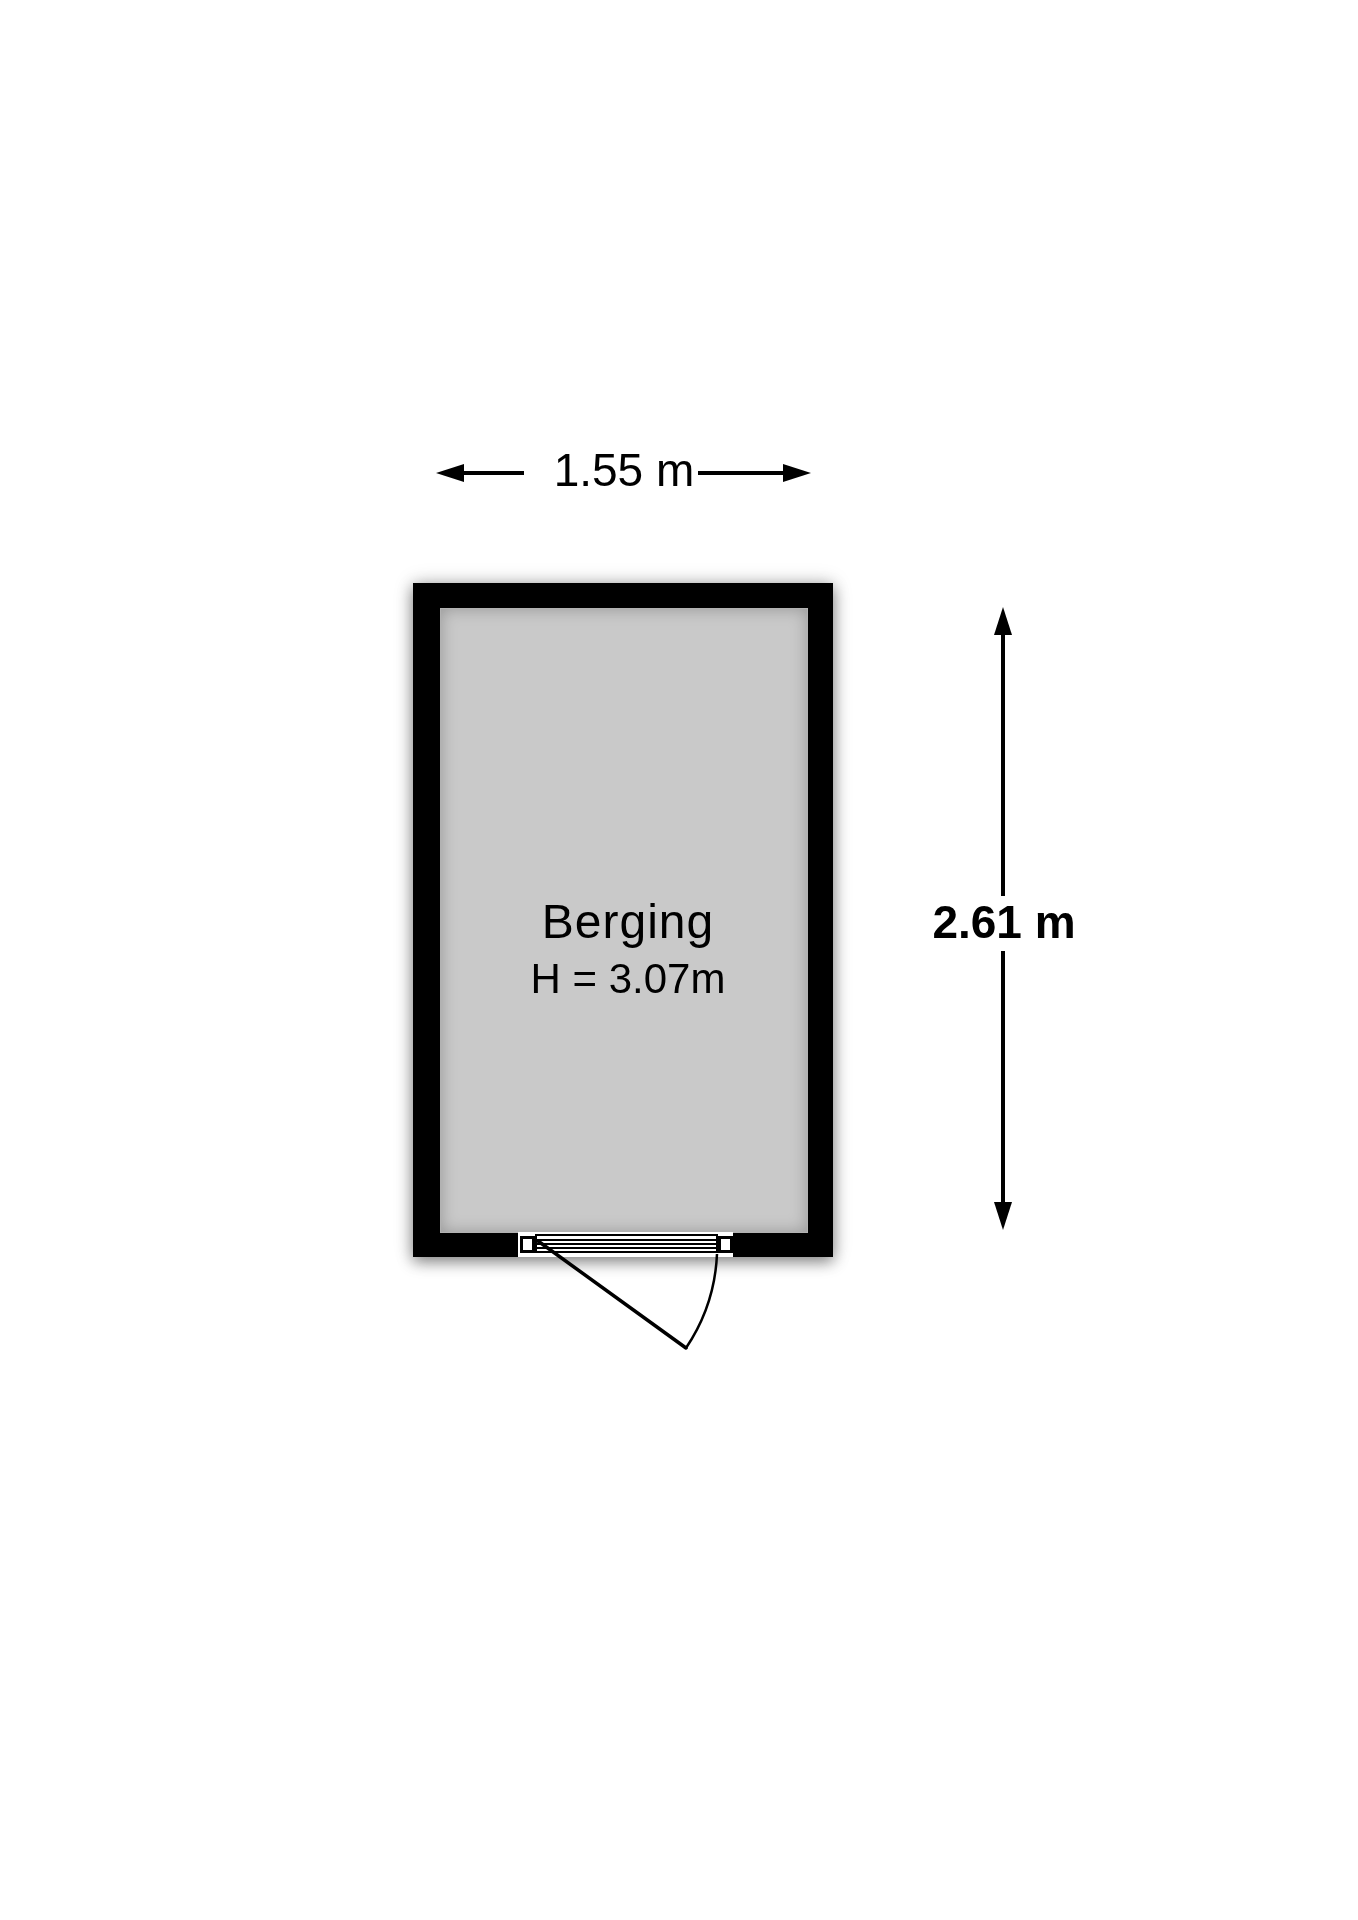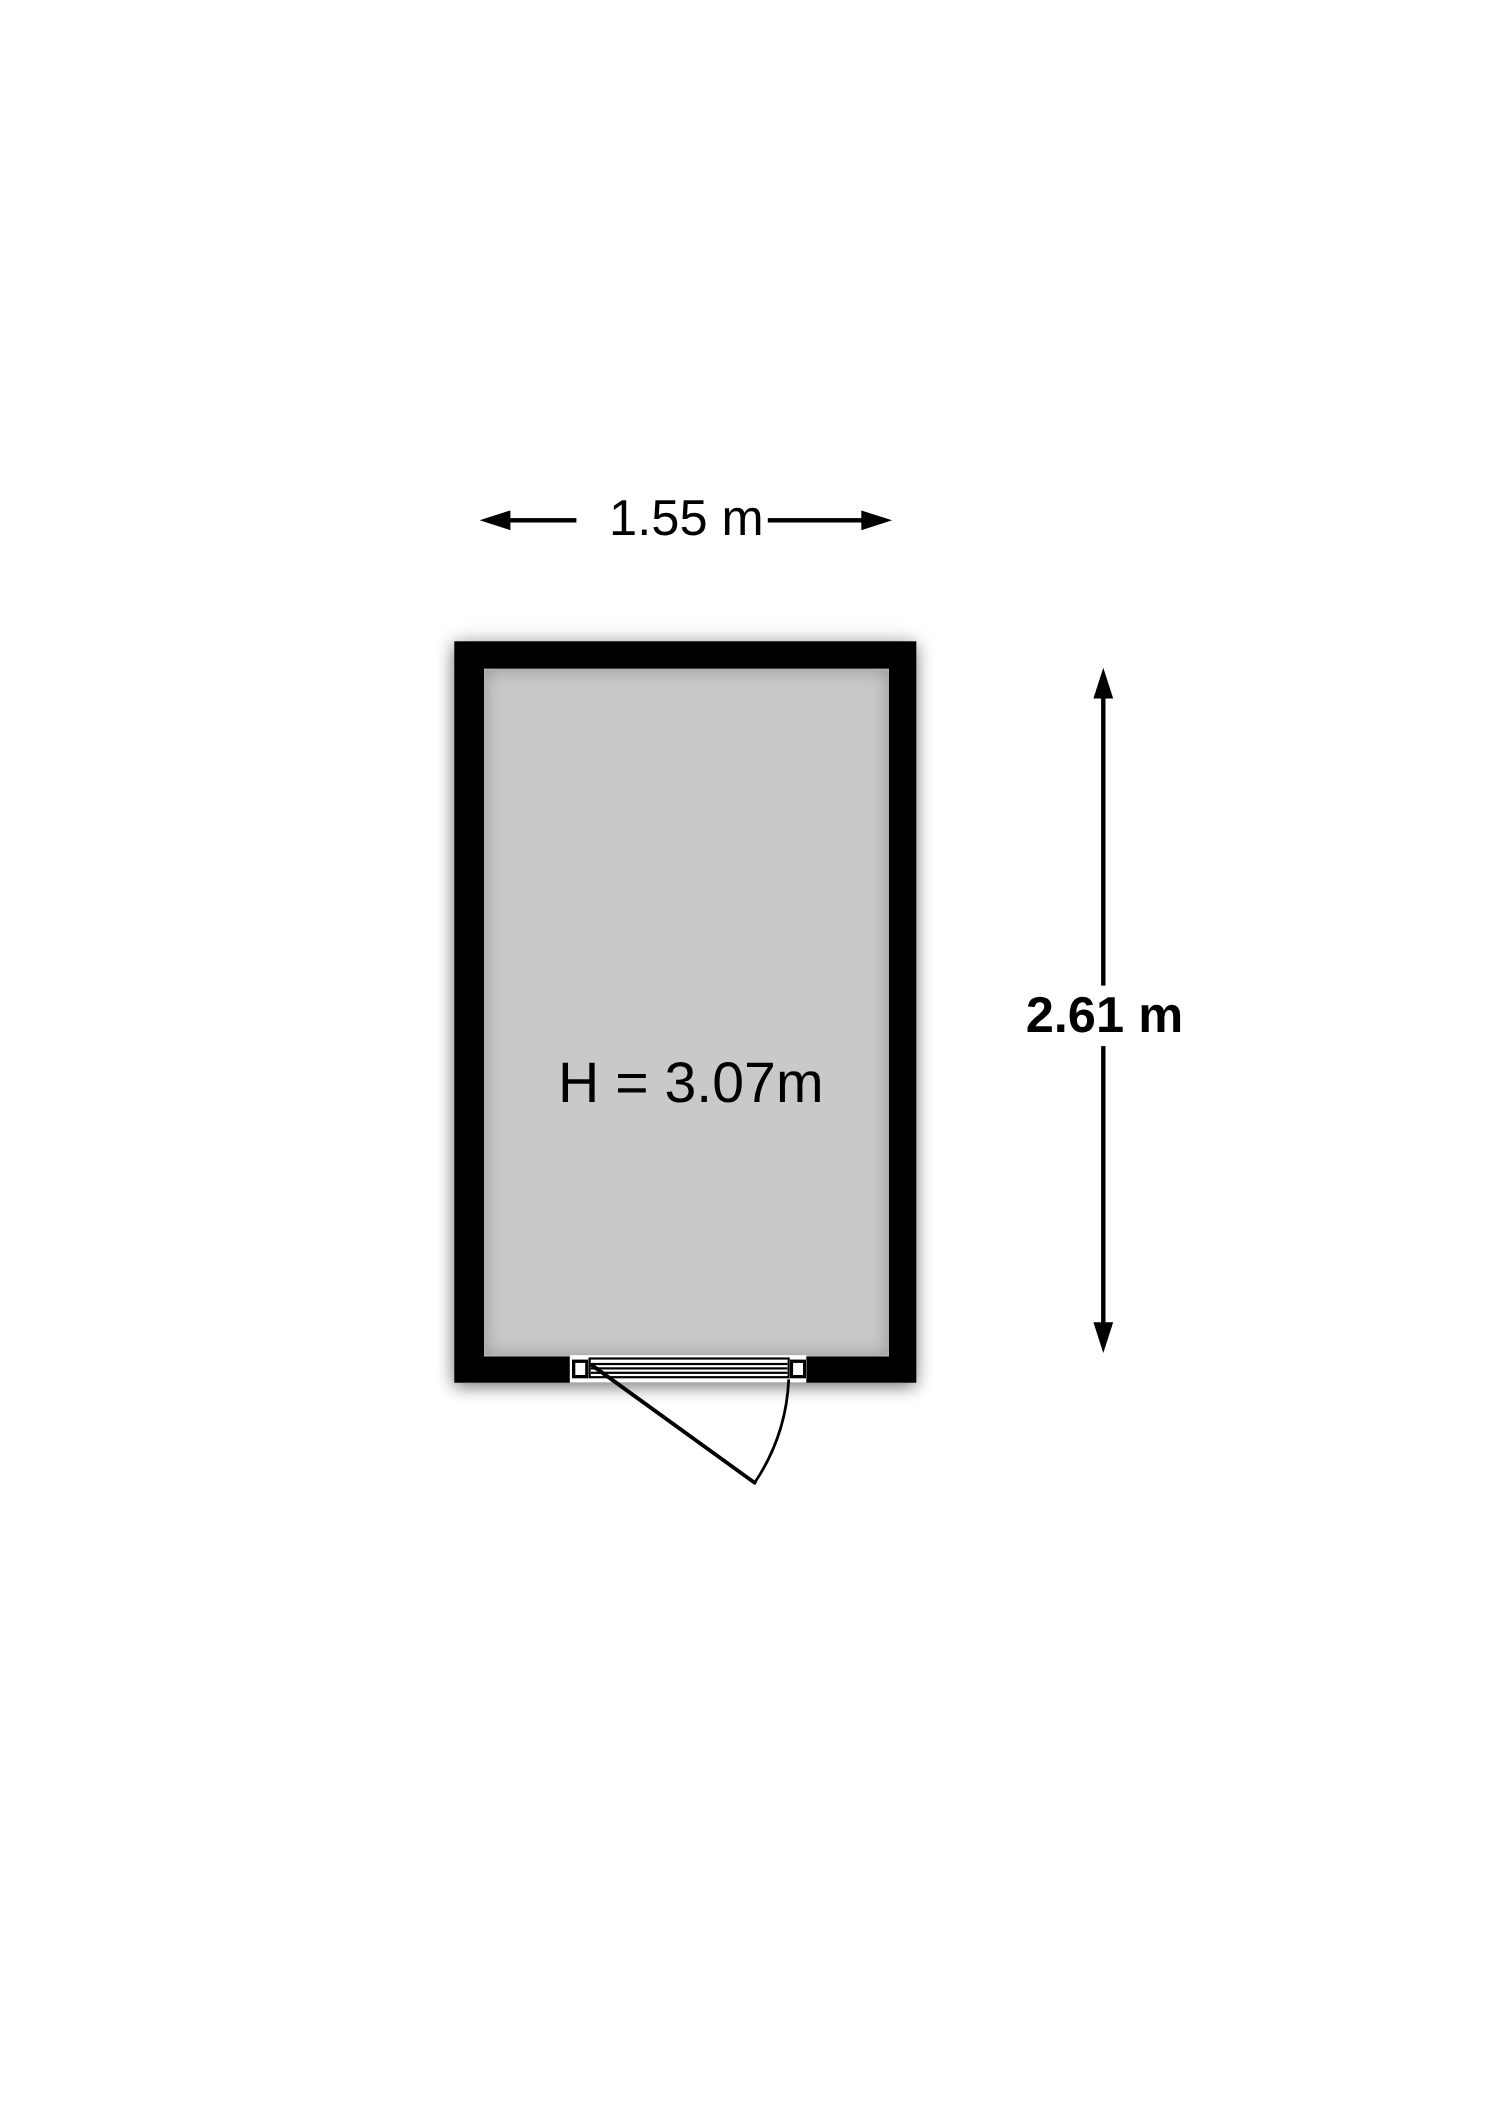--- a/index.html
+++ b/index.html
@@ -57,21 +57,21 @@
     width: 376px;
     font-size: 48px;
     letter-spacing: 1px;
     text-align: center;
     white-space: nowrap;
   }
   .room-height-label {
     position: absolute;
     left: 440px; top: 955px;
     width: 376px;
-    font-size: 52px;
+    font-size: 42px;
     text-align: center;
     white-space: nowrap;
   }
 
   
   .door-gap {
     position: absolute;
     left: 105px; top: 649px;
     width: 215px; height: 25px;
     background: #ffffff;
@@ -135,20 +135,21 @@
   </div>
 
   <div class="room">
     <div class="room-floor"></div>
     <div class="door-gap"></div>
     <div class="door-post" id="door-post-left"></div>
     <div class="door-threshold"></div>
     <div class="door-post" id="door-post-right"></div>
   </div>
 
+  <div class="room-label">Berging</div>
   <div class="room-height-label">H = 3.07m</div>
 
   <svg class="door-swing-svg" viewBox="500 1230 300 140" xmlns="http://www.w3.org/2000/svg">
     <path d="M 538 1241 L 686 1348" stroke="#000000" stroke-width="3.5" fill="none" stroke-linecap="round"></path>
     <path d="M 717 1254 A 182 182 0 0 1 686 1348" stroke="#000000" stroke-width="2.5" fill="none"></path>
   </svg>
 
 
 </div>
 

